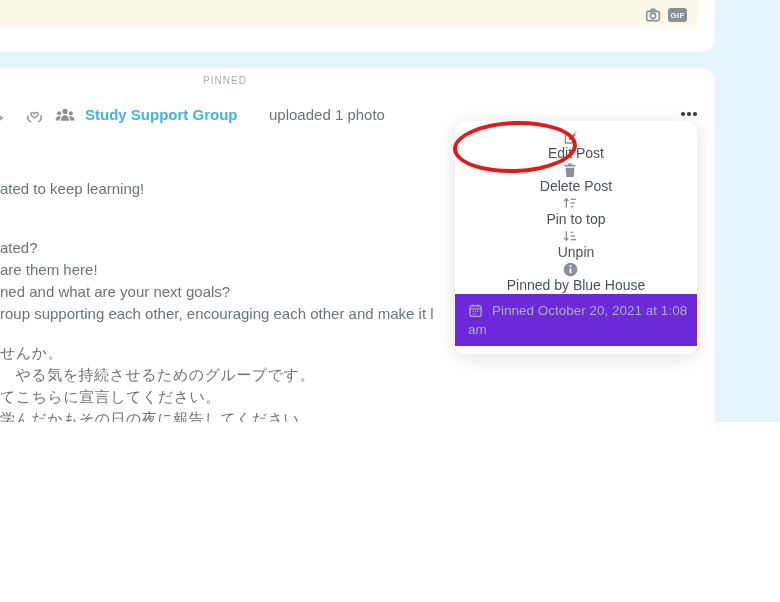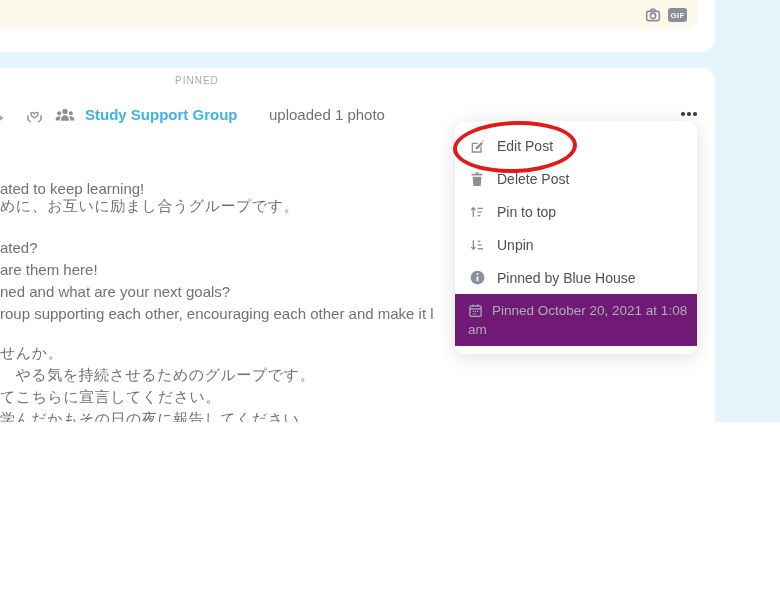--- a/index.html
+++ b/index.html
@@ -10,40 +10,40 @@
   .compose-card{position:absolute;left:0;top:0;width:715px;height:52px;background:#ffffff;
     border-bottom-right-radius:14px;}
   .compose-bar{position:absolute;left:-10px;top:-14px;width:709px;height:42px;background:#fdf9ea;border-radius:10px;}
   .camera-btn{position:absolute;left:645px;top:7px;width:16px;height:16px;cursor:pointer;}
   .gif-btn{position:absolute;left:668px;top:8px;width:19px;height:14px;background:#898f99;border-radius:3px;
     color:#fdf9ea;font-size:8px;font-weight:bold;letter-spacing:.3px;display:flex;align-items:center;justify-content:center;cursor:pointer;}
 
   
   .post-card{position:absolute;left:0;top:68px;width:715px;height:534px;background:#ffffff;
     border-top-right-radius:14px;}
-  .pinned-label{position:absolute;left:175px;top:7px;width:100px;text-align:left;
+  .pinned-label{position:absolute;left:175px;top:7px;width:100px;text-align:center;
     font-size:10px;letter-spacing:1px;color:#a6acb5;}
   .hdr-frag{position:absolute;left:-2px;top:42px;}
   .icon-care{position:absolute;left:24px;top:37px;}
   .icon-group{position:absolute;left:54px;top:38px;}
   .author-link{position:absolute;left:85px;top:38px;color:#41b2e8;font-size:15px;white-space:nowrap;cursor:pointer;font-weight:bold;}
   .post-action{position:absolute;left:269px;top:38px;color:#6d727a;font-size:15px;white-space:nowrap;}
   .more-btn{position:absolute;left:681px;top:40px;width:18px;height:12px;display:flex;gap:2.5px;align-items:center;cursor:pointer;}
   .more-btn i{width:3.6px;height:3.6px;border-radius:50%;background:#3c4046;}
 
   .body-line{position:absolute;left:0;font-size:15px;color:#6d727a;white-space:pre;}
   .body-line.jp{letter-spacing:.5px;}
   .read-more{color:#41b2e8;cursor:pointer;font-family:Liberation Mono, monospace;}
 
   
   .ctx-menu{position:absolute;left:455px;top:53px;width:242px;background:#ffffff;border-radius:10px;
     box-shadow:0 3px 18px rgba(70,75,85,.18);padding:8px 0 8px 0;z-index:5;}
-  .ctx-item{height:33px;display:flex;align-items:center;padding:0 14px;cursor:pointer;font-size:14px;color:#4b505a;}
+  .ctx-item{height:33px;display:flex;align-items:center;padding:0 14px;cursor:pointer;font-size:14px;color:#4b505a;flex-direction:column;}
   .ctx-item .ico{width:16px;height:16px;margin-right:12px;flex:0 0 16px;display:flex;align-items:center;justify-content:center;}
-  .ctx-date{background:#701a75;padding:7px 4px 7px 13px;font-size:13.5px;line-height:19px;color:#a9afb8;}
+  .ctx-date{background:#6d28d9;padding:7px 4px 7px 13px;font-size:13.5px;line-height:19px;color:#a9afb8;}
   .ctx-date .ico{display:inline-block;width:16px;height:16px;margin-right:8px;vertical-align:-3px;}
 
   .red-ellipse{position:absolute;left:453px;top:53px;width:116px;height:44px;border:4.5px solid #e11b1b;
     border-radius:50%;transform:rotate(-2deg);z-index:6;pointer-events:none;}
 
   
   .photo-strip{position:absolute;left:0;top:395px;width:715px;height:139px;background:#fcf7e6;}
   .post-photo{position:absolute;left:0;top:0;width:682px;height:139px;overflow:hidden;cursor:pointer;
     background:linear-gradient(105deg,#fdf7ea 0%,#f9eedb 40%,#f2e2c8 100%);}
   .post-photo div{position:absolute;}
@@ -123,21 +123,20 @@
     <span class="author-link">Study Support Group</span>
     <span class="post-action">uploaded 1 photo</span>
 
     <span class="more-btn">
         <i></i>
         <i></i>
         <i></i>
       </span>
 
     <div class="body-line" style="top:112px">ated to keep learning!</div>
-    <div class="body-line jp" style="top:129px">めに、お互いに励まし合うグループです。</div>
     <div class="body-line" style="top:171px">ated?</div>
     <div class="body-line" style="top:193px">are them here!</div>
     <div class="body-line" style="top:237px">roup supporting each other, encouraging each other and make it l</div>
     <div class="body-line" style="top:215px">ned and what are your next goals?</div>
     <div class="body-line jp" style="top:276px">せんか。</div>
     <div class="body-line jp" style="top:298px">　やる気を持続させるためのグループです。</div>
     <div class="body-line jp" style="top:320px">てこちらに宣言してください。</div>
     <div class="body-line jp" style="top:342px">学んだかもその日の夜に報告してください。</div>
     <div class="body-line read-more" style="top:361px">ead more</div>
 

